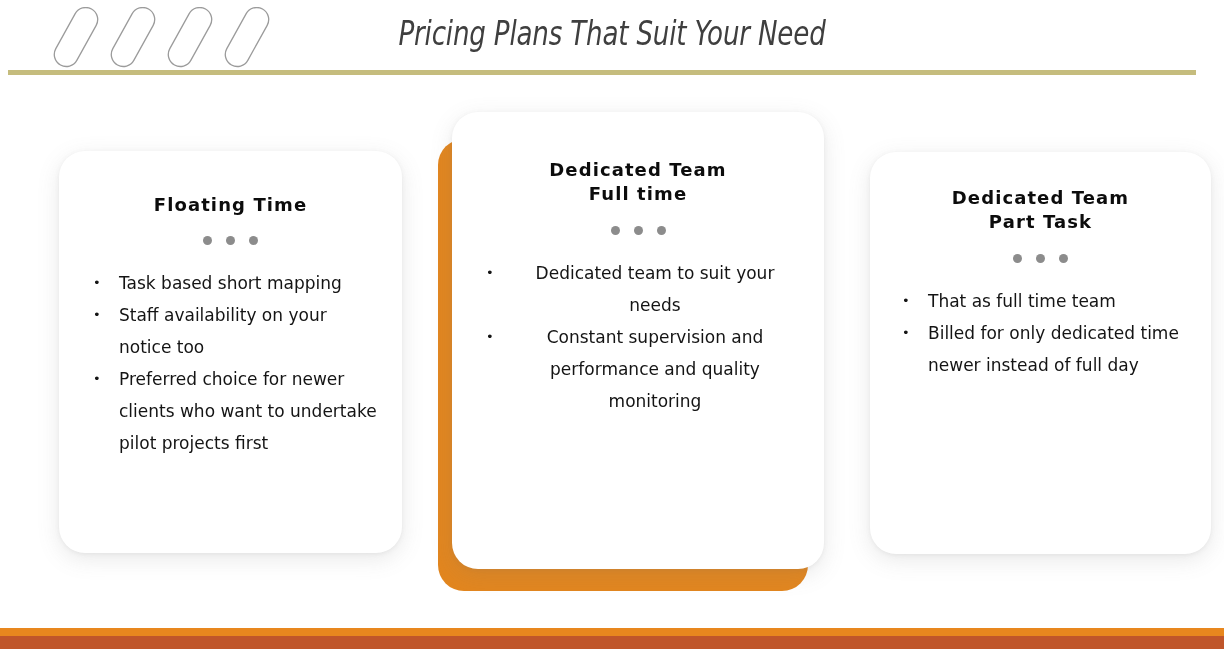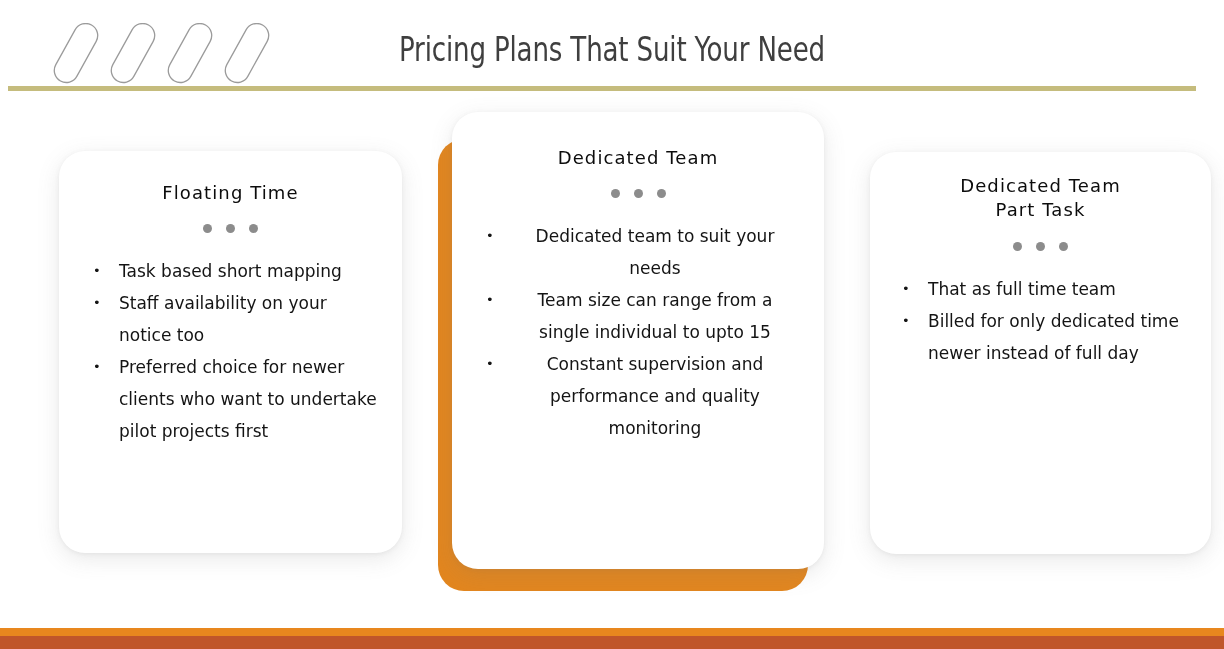--- a/index.html
+++ b/index.html
@@ -12,23 +12,24 @@
     background: #ffffff;
     font-family: "Liberation Sans", sans-serif;
     overflow: hidden;
     position: relative;
   }
 
   
   .slide-header {
     position: absolute;
     left: 0;
-    top: 17px;
+    top: 1px;
     width: 1224px;
     height: 75px;
+    font-style: italic;
   }
   .deco-slashes {
     position: absolute;
     left: 52px;
     top: 6px;
     width: 270px;
     height: 62px;
   }
   .slide-title {
     position: absolute;
@@ -101,26 +102,26 @@
     left: 870px;
     top: 152px;
     width: 341px;
     height: 402px;
     padding: 18px 22px 0 22px;
   }
 
   .card-title {
     text-align: center;
     font-size: 18px;
-    font-weight: normal;
+    font-weight: bold;
     color: #0c0c0c;
     letter-spacing: 1.1px;
     line-height: 1.36;
     font-family: "DejaVu Sans", sans-serif;
-    margin: 4px;
+    margin: 16px;
   }
 
   .dots {
     display: flex;
     justify-content: center;
     gap: 14px;
     margin-top: 19px;
   }
   .dot {
     width: 9px;
@@ -215,31 +216,31 @@
       <li class="bullet-item">Staff availability on your notice too</li>
       <li class="bullet-item">Preferred choice for newer clients who want to undertake pilot projects first</li>
     </ul>
   </div>
 
   <div class="card-accent"></div>
 
   <div class="card card-middle">
     <div class="card-title">
       <div>Dedicated Team</div>
+      <div>Full time</div>
     </div>
 
     <div class="dots">
       <span class="dot"></span>
       <span class="dot"></span>
       <span class="dot"></span>
     </div>
 
     <ul class="bullets bullets-middle">
       <li class="bullet-item">Dedicated team to suit your needs</li>
-      <li class="bullet-item">Team size can range from a single individual to upto 15</li>
       <li class="bullet-item">Constant supervision and performance and quality monitoring</li>
     </ul>
   </div>
 
   <div class="card card-right">
     <div class="card-title">
       <div>Dedicated Team</div>
       <div>Part Task</div>
     </div>
 

